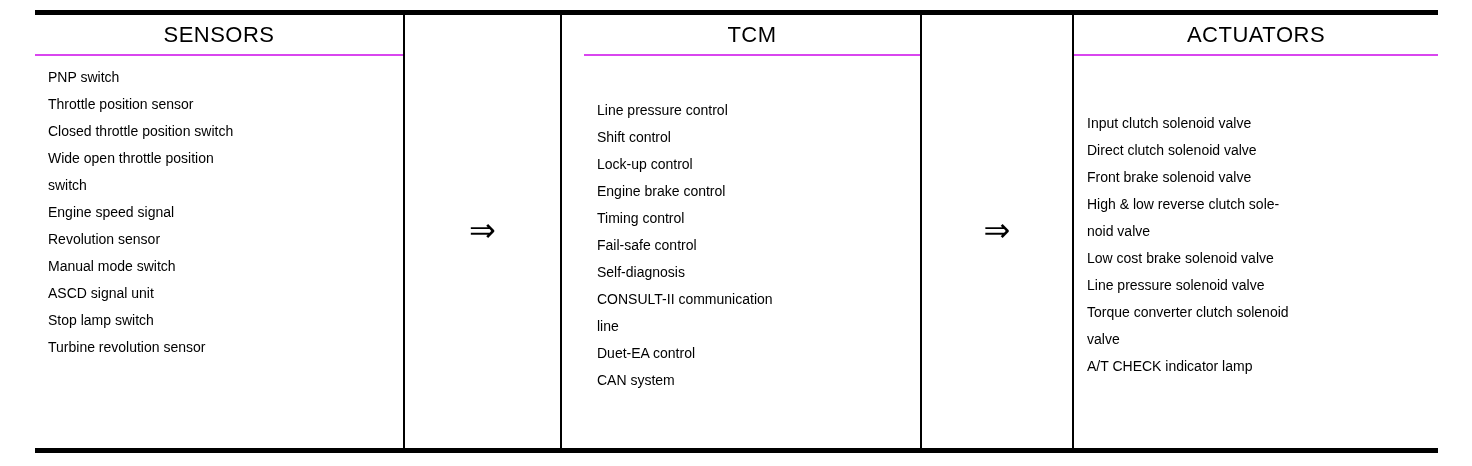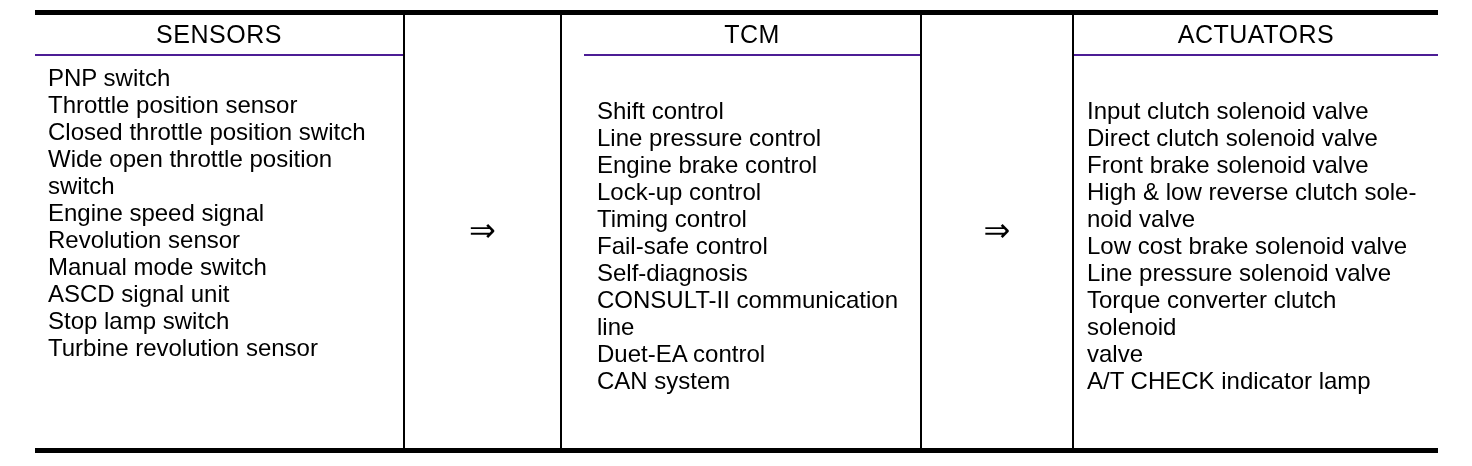--- a/index.html
+++ b/index.html
@@ -46,35 +46,35 @@
   }
   .arrow {
     font-size: 32px;
     line-height: 1;
     color: #000;
     transform: translateY(-2px);
   }
   .col-header {
     height: 41px;
     box-sizing: border-box;
-    border-bottom: 2px solid #4c1d95;
+    border-bottom: 2px solid #d946ef;
     display: flex;
     align-items: center;
     justify-content: center;
-    font-size: 25px;
+    font-size: 22px;
     letter-spacing: 0.5px;
   }
   .col-body {
     flex: 1;
     box-sizing: border-box;
     padding-left: 13px;
     padding-right: 6px;
     display: flex;
     flex-direction: column;
-    font-size: 24px;
+    font-size: 14px;
     line-height: 27px;
   }
   .col-body.top    { justify-content: flex-start; padding-top: 8px; }
   .col-body.middle { justify-content: center; padding-bottom: 14px; }
   .item {
     white-space: pre-line;
   }
 </style>
 </head>
 <body>
@@ -99,24 +99,24 @@
         </div>
     </div>
 
     <div class="gap gap1">
       <span class="arrow">⇒</span>
     </div>
 
     <div class="col col-tcm">
       <div class="col-header">TCM</div>
       <div class="col-body middle">
+          <div class="item">Line pressure control</div>
           <div class="item">Shift control</div>
-          <div class="item">Line pressure control</div>
+          <div class="item">Lock-up control</div>
           <div class="item">Engine brake control</div>
-          <div class="item">Lock-up control</div>
           <div class="item">Timing control</div>
           <div class="item">Fail-safe control</div>
           <div class="item">Self-diagnosis</div>
           <div class="item">CONSULT-II communication
 line</div>
           <div class="item">Duet-EA control</div>
           <div class="item">CAN system</div>
         </div>
     </div>
 

